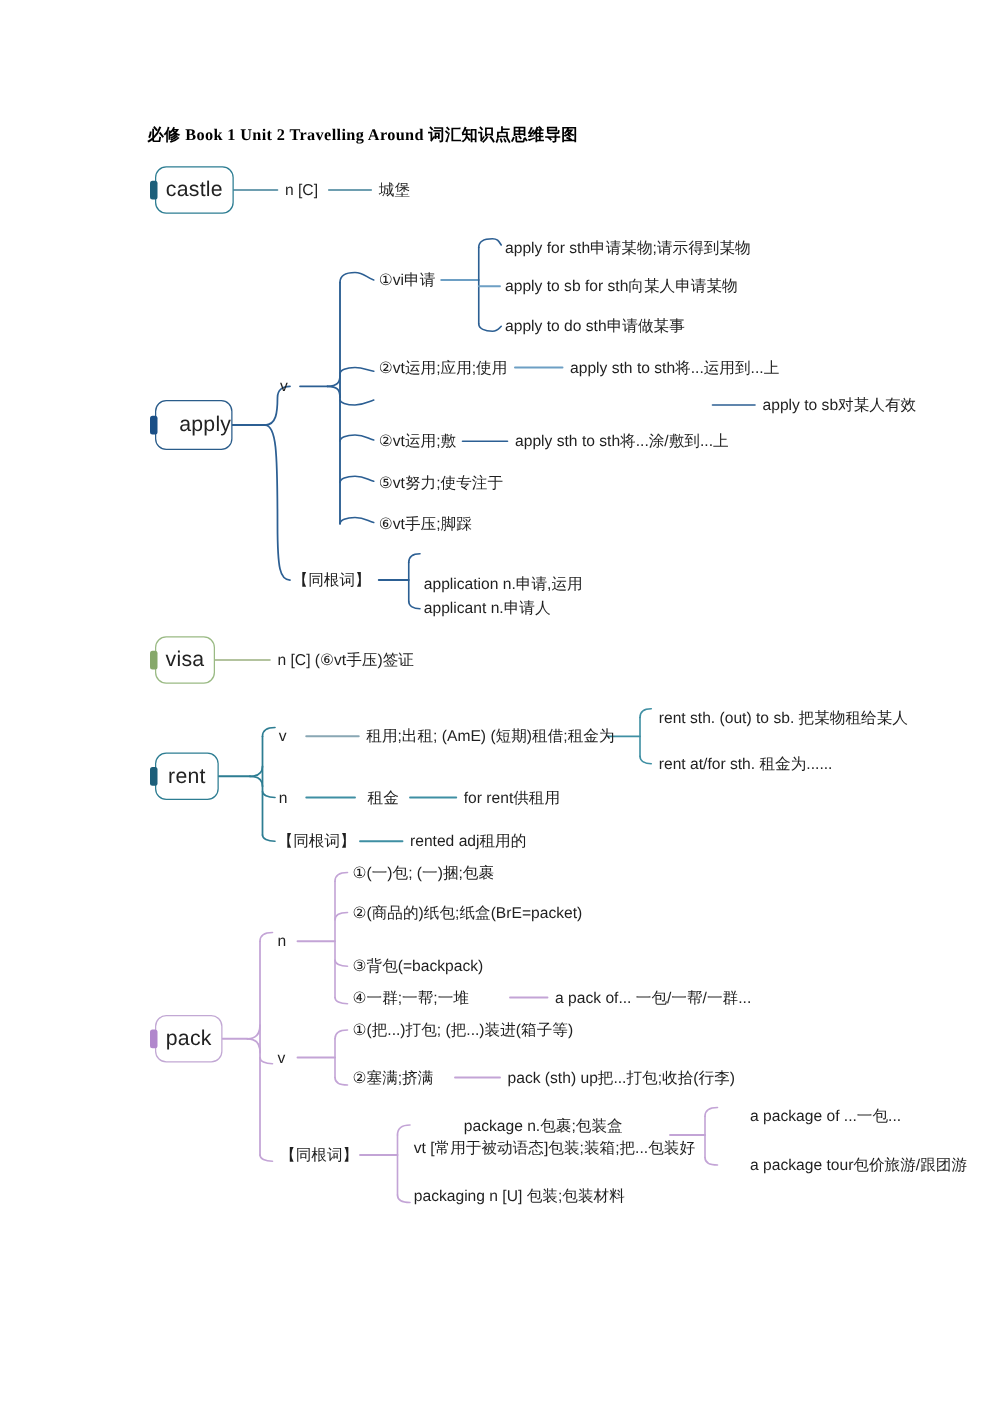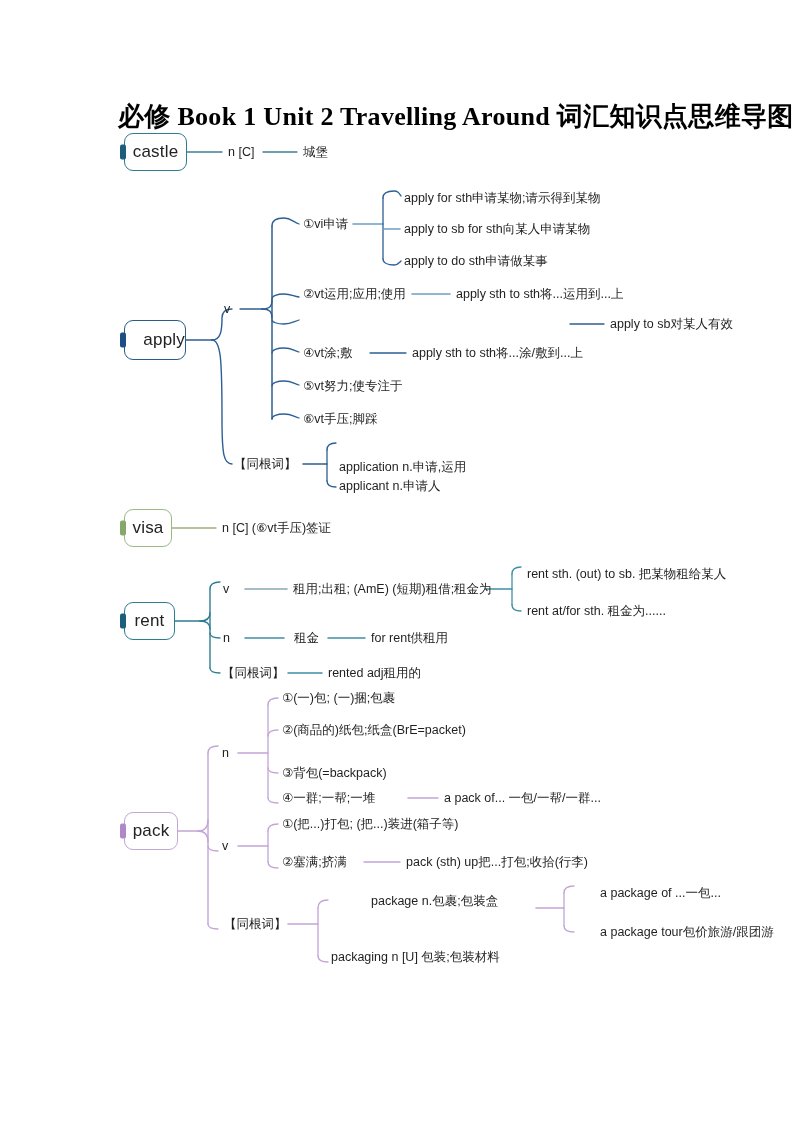--- a/index.html
+++ b/index.html
@@ -45,21 +45,21 @@
     line-height:16px;
     color:#1f1f1f;
     white-space:nowrap;
   }
 
   .title{
     position:absolute;
     left:118px;top:99px;
     font-family:"Liberation Serif","DejaVu Serif",serif;
     font-weight:bold;
-    font-size:26px;
+    font-size:13px;
     color:#000;
     white-space:nowrap;
     letter-spacing:.3px;
   }
 </style>
 </head>
 <body>
 
 <div id="canvas">
 
@@ -176,21 +176,21 @@
   <div class="lbl" style="left:303px;top:216px;">①vi申请</div>
   <div class="lbl" style="left:404px;top:190px;">apply for sth申请某物;请示得到某物</div>
   <div class="lbl" style="left:404px;top:221px;">apply to sb for sth向某人申请某物</div>
   <div class="lbl" style="left:404px;top:253px;">apply to do sth申请做某事</div>
 
   <div class="lbl" style="left:303px;top:286px;">②vt运用;应用;使用</div>
   <div class="lbl" style="left:456px;top:286px;">apply sth to sth将...运用到...上</div>
 
   <div class="lbl" style="left:610px;top:316px;">apply to sb对某人有效</div>
 
-  <div class="lbl" style="left:303px;top:345px;">④vt涂;敷</div>
+  <div class="lbl" style="left:303px;top:345px;">②vt运用;敷</div>
   <div class="lbl" style="left:412px;top:345px;text-align:right;">apply sth to sth将...涂/敷到...上</div>
 
   <div class="lbl" style="left:303px;top:378px;">⑤vt努力;使专注于</div>
   <div class="lbl" style="left:303px;top:411px;">⑥vt手压;脚踩</div>
 
   <div class="lbl" style="left:234px;top:456px;">【同根词】</div>
   <div class="lbl" style="left:339px;top:459px;">application n.申请,运用</div>
   <div class="lbl" style="left:339px;top:478px;">applicant n.申请人</div>
 
   <div class="node green" style="left:124px;top:509px;width:48px;height:38px;">
@@ -225,17 +225,18 @@
   <div class="lbl" style="left:282px;top:790px;">④一群;一帮;一堆</div>
   <div class="lbl" style="left:444px;top:790px;">a pack of... 一包/一帮/一群...</div>
 
   <div class="lbl" style="left:222px;top:838px;">v</div>
   <div class="lbl" style="left:282px;top:816px;">①(把...)打包; (把...)装进(箱子等)</div>
   <div class="lbl" style="left:282px;top:854px;">②塞满;挤满</div>
   <div class="lbl" style="left:406px;top:854px;">pack (sth) up把...打包;收拾(行李)</div>
 
   <div class="lbl" style="left:224px;top:916px;">【同根词】</div>
   <div class="lbl" style="left:331px;top:893px;margin-left:40px;">package n.包裹;包装盒</div>
+  <div class="lbl" style="left:331px;top:910px;">vt [常用于被动语态]包装;装箱;把...包装好</div>
   <div class="lbl" style="left:600px;top:885px;">a package of ...一包...</div>
   <div class="lbl" style="left:600px;top:924px;">a package tour包价旅游/跟团游</div>
   <div class="lbl" style="left:331px;top:949px;">packaging n [U] 包装;包装材料</div>
 
 </div>
 
 </body></html>

